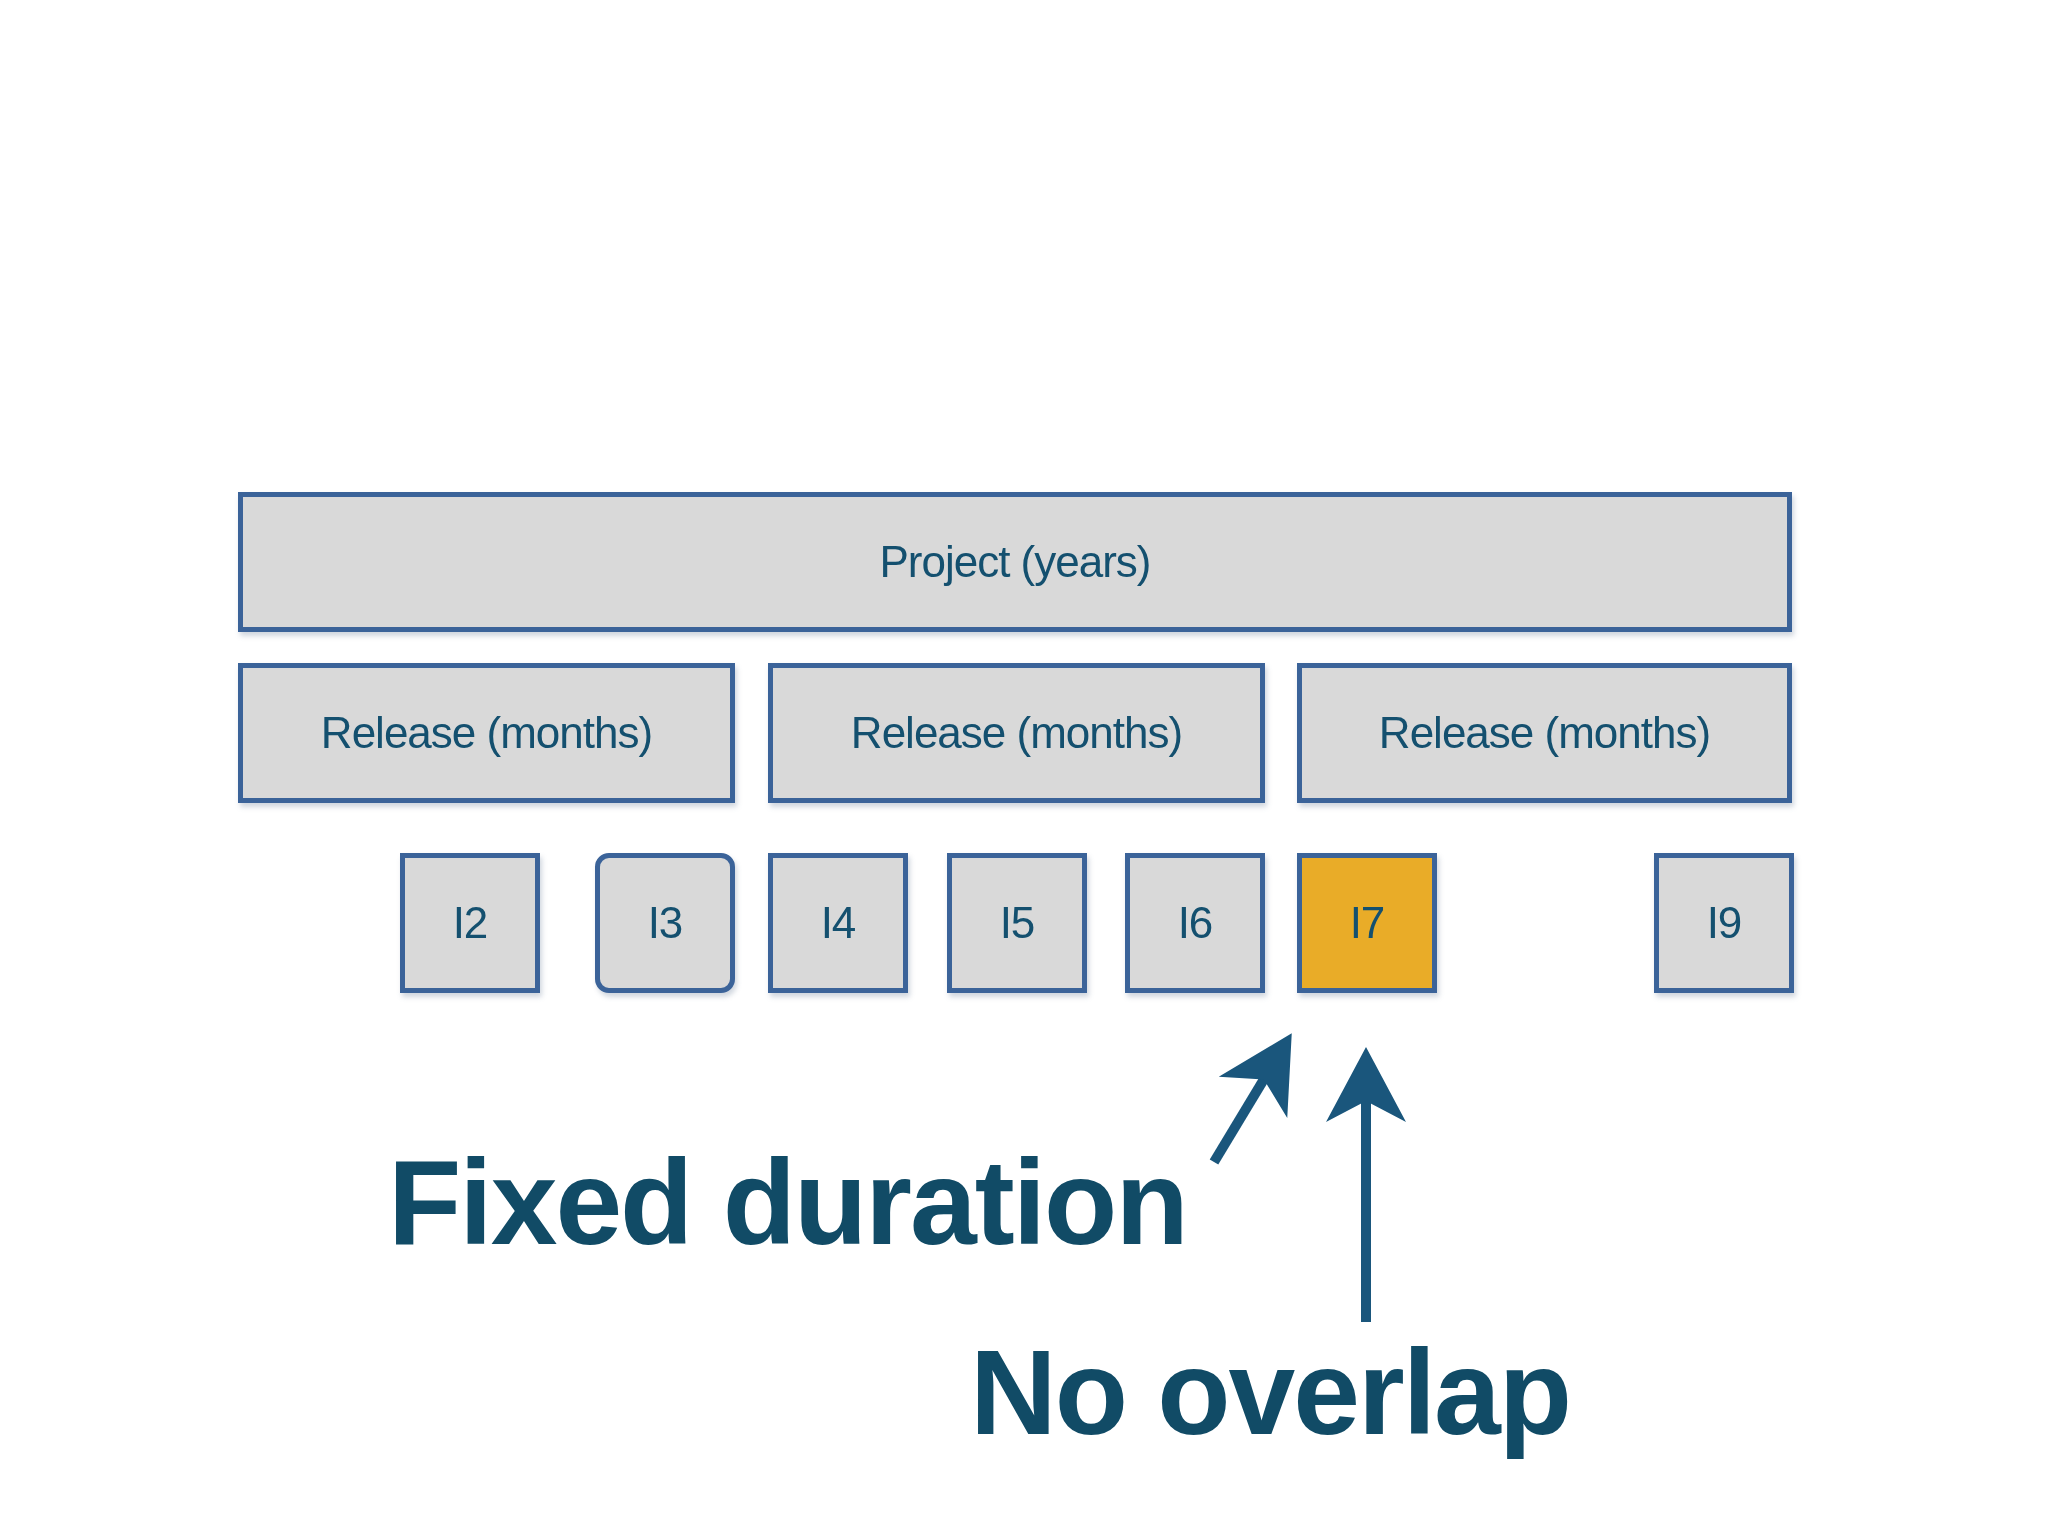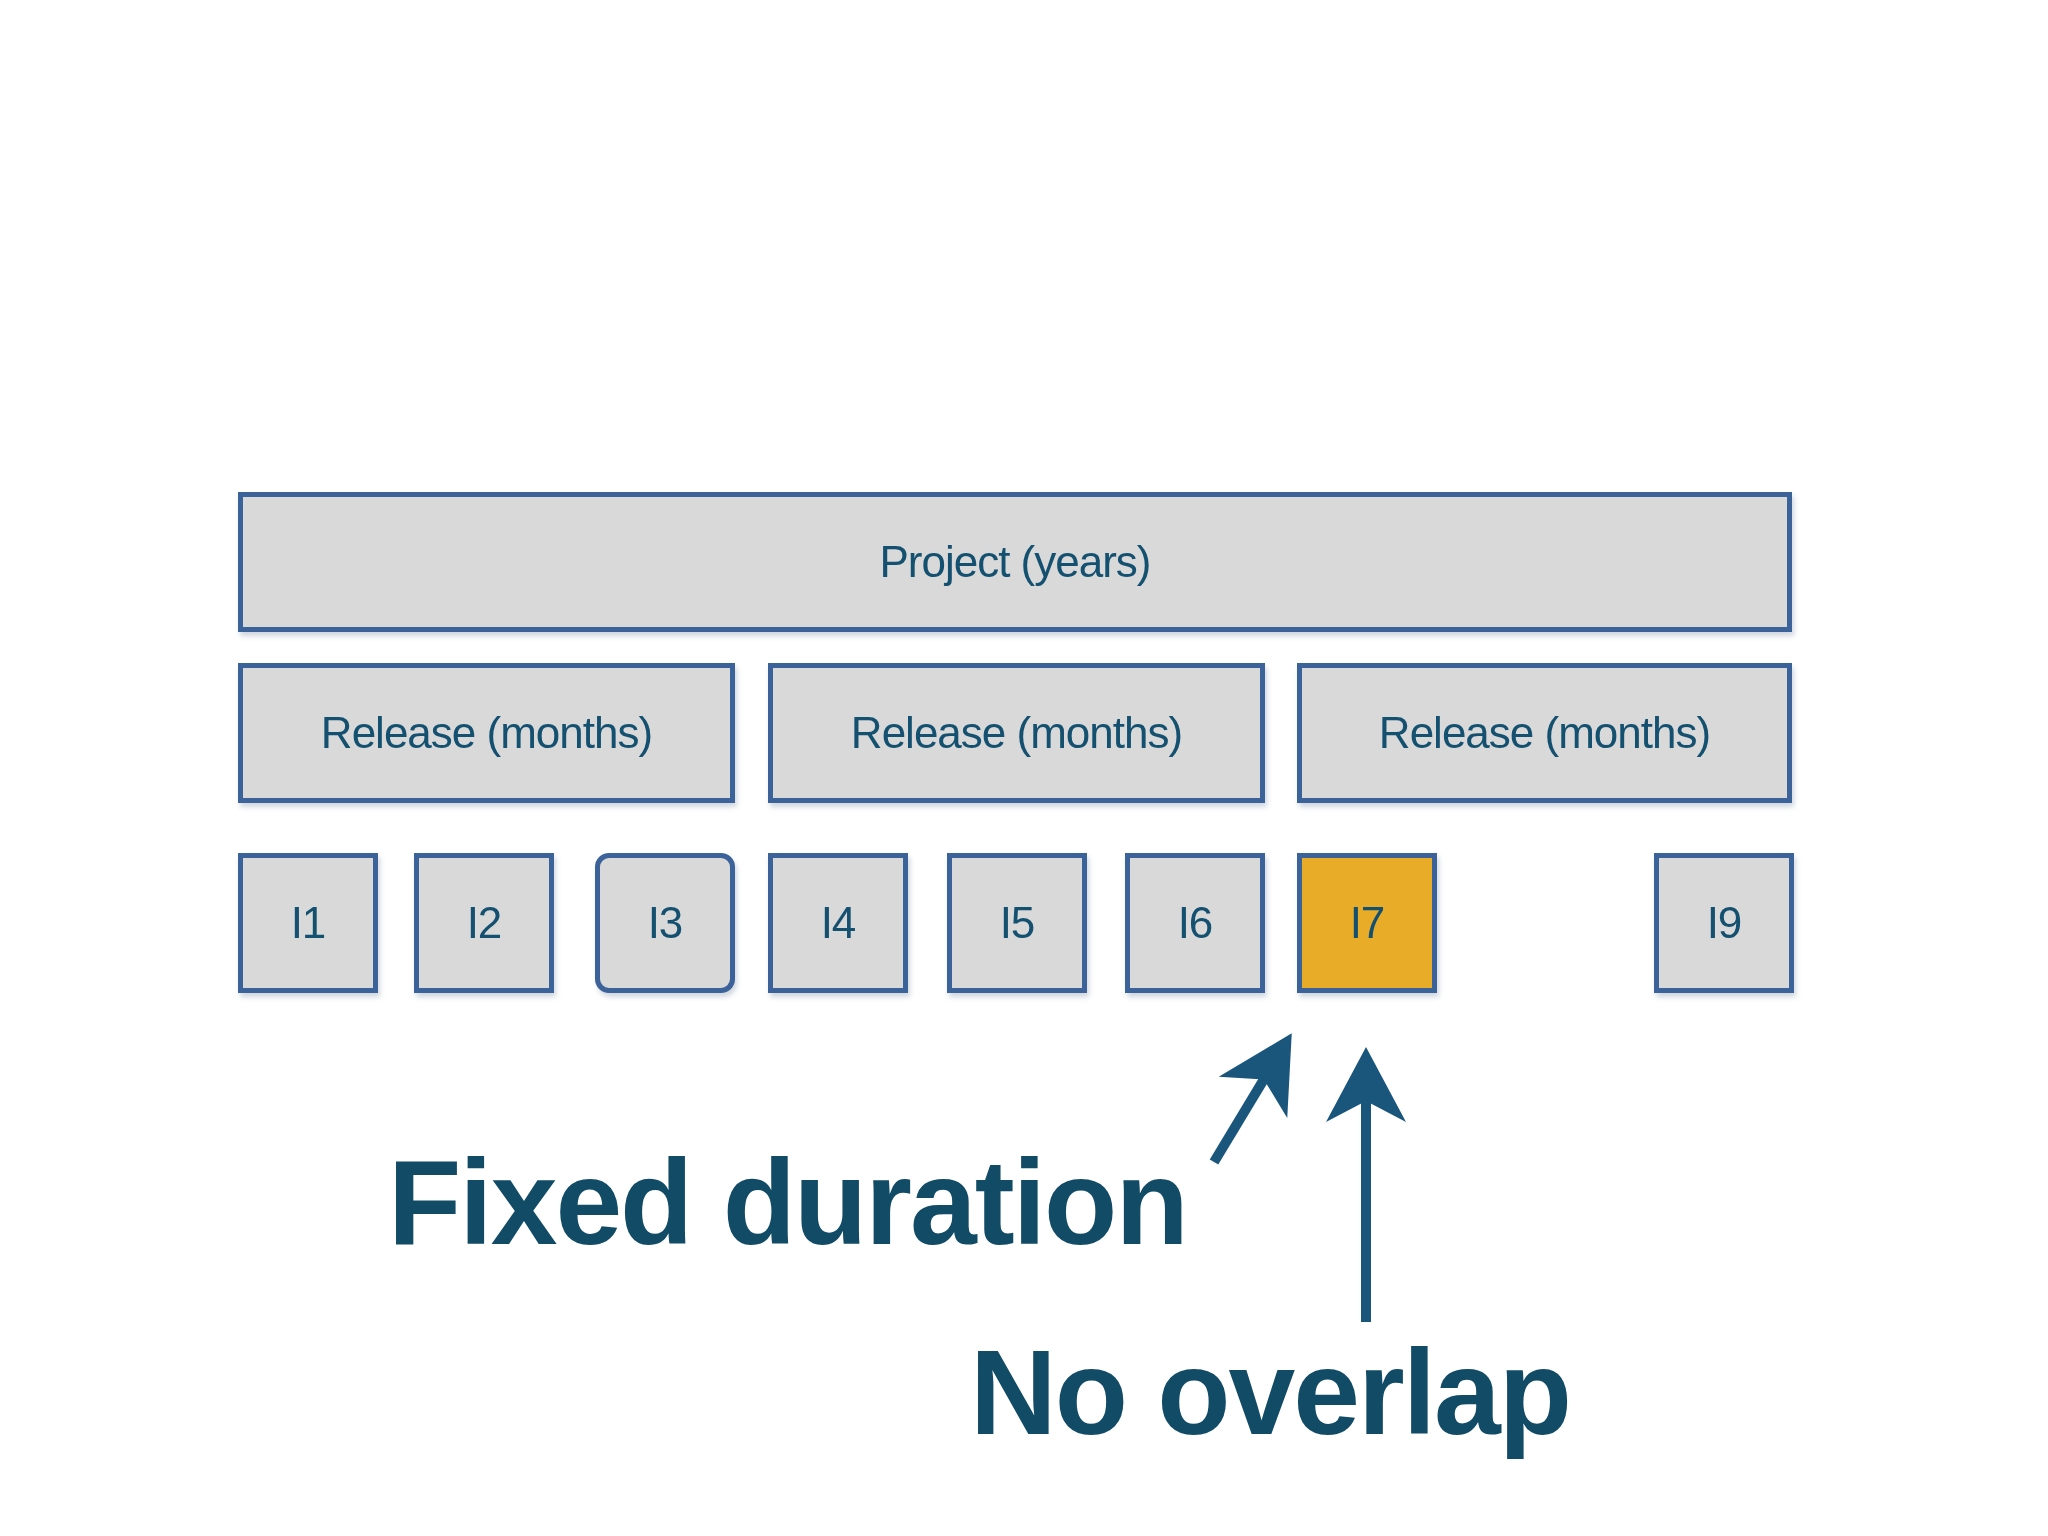--- a/index.html
+++ b/index.html
@@ -43,21 +43,21 @@
 
   
   .release { top: 663px; height: 140px; }
   .release-0 { left: 238px;  width: 497px; }
   .release-1 { left: 768px;  width: 497px; }
   .release-2 { left: 1297px; width: 495px; }
 
   
   .iter { top: 853px; width: 140px; height: 140px; }
   .iter-0 { left: 238px; }
-  .iter-1 { left: 414px; }
+  .iter-1 { left: 400px; }
   .iter-2 { left: 595px; border-radius: 14px; }
   .iter-3 { left: 768px; }
   .iter-4 { left: 947px; }
   .iter-5 { left: 1125px; }
   .iter-6 { left: 1297px; }
   .iter-7 { left: 1476px; }
   .iter-8 { left: 1654px; }
 
   .arrows {
     position: absolute;
@@ -92,23 +92,20 @@
   <div class="box release release-0">
     <span class="lbl">Release (months)</span>
   </div>
   <div class="box release release-1">
     <span class="lbl">Release (months)</span>
   </div>
   <div class="box release release-2">
     <span class="lbl">Release (months)</span>
   </div>
 
-  <div class="box iter iter-0">
-    <span class="lbl">I1</span>
-  </div>
   <div class="box iter iter-1">
     <span class="lbl">I2</span>
   </div>
   <div class="box iter iter-2">
     <span class="lbl">I3</span>
   </div>
   <div class="box iter iter-3">
     <span class="lbl">I4</span>
   </div>
   <div class="box iter iter-4">

